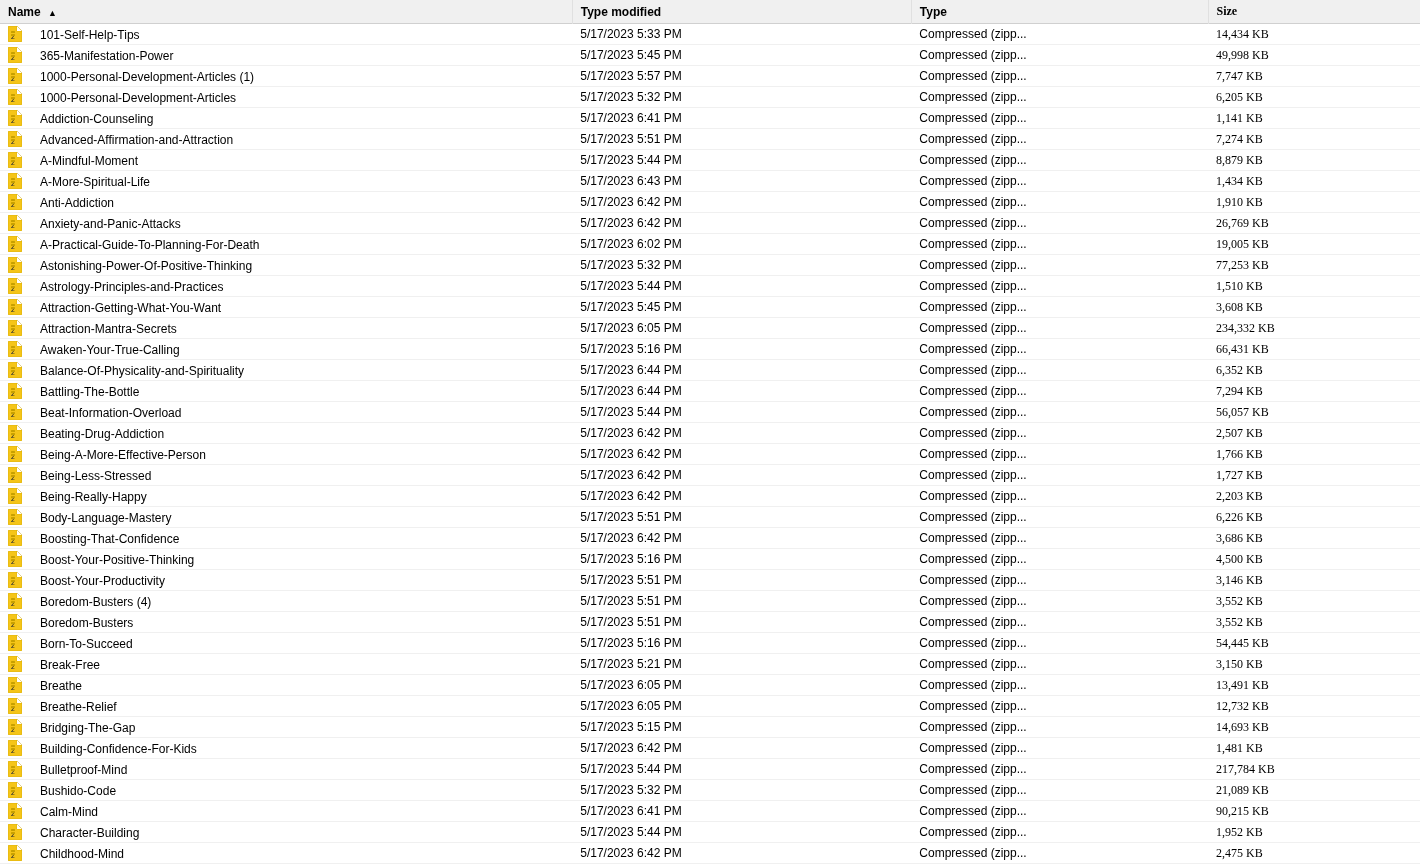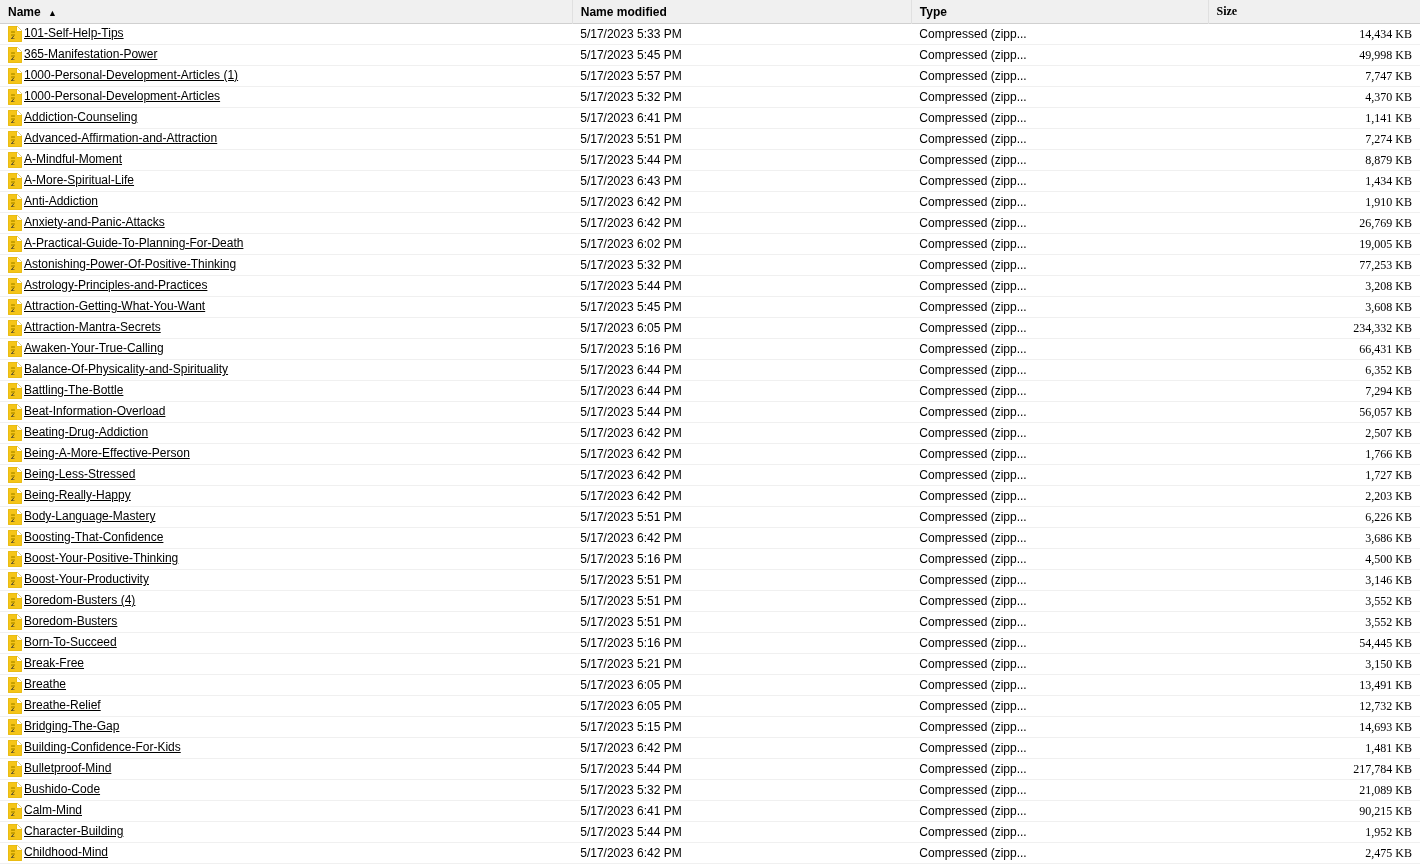--- a/index.html
+++ b/index.html
@@ -53,53 +53,52 @@
       border-bottom: 1px solid #f0f0f0;
     }
     .file-table tbody td {
       padding: 2px 8px;
       white-space: nowrap;
       font-size: 12px;
       height: 20px;
     }
     .file-row-cell {
       display: flex;
-      align-items: flex-start;
-      gap: 0;
-      text-decoration: underline;
+      align-items: flex-end;
+      gap: 16px;
     }
     .zip-icon {
       display: inline-block;
       width: 16px;
       height: 16px;
       flex-shrink: 0;
       position: relative;
     }
     .size-col {
-      text-align: right;
+      text-align: left;
     }
     .sort-arrow {
       display: inline-block;
       margin-left: 4px;
       font-size: 9px;
     }
   </style>
 </head>
 <body>
 
 <div class="file-list-container">
   <table class="file-table">
     <thead>
       <tr>
         <th class="col-name">
           <span>Name</span>
           <span class="sort-arrow">▲</span>
         </th>
         <th class="col-date">
-          <span>Name modified</span>
+          <span>Type modified</span>
         </th>
         <th class="col-type">
           <span>Type</span>
         </th>
         <th class="col-size">
           <span>Size</span>
         </th>
       </tr>
     </thead>
     <tbody id="file-tbody">
@@ -174,21 +173,21 @@
     <line x1="9" y1="0" x2="14" y2="5" stroke="#C8A000" stroke-width="0.5"></line>
     <text x="3" y="13" font-size="6" font-weight="bold" fill="#333" font-family="Arial">Z</text>
     <rect x="3" y="5" width="4" height="2" fill="#C8A000" rx="0.5"></rect>
     <rect x="3" y="8" width="4" height="2" fill="#C8A000" rx="0.5"></rect>
   </svg></span>
               <span>1000-Personal-Development-Articles</span>
             </div>
           </td>
           <td class="col-date">5/17/2023 5:32 PM</td>
           <td class="col-type">Compressed (zipp...</td>
-          <td class="col-size size-col">4,370 KB</td>
+          <td class="col-size size-col">6,205 KB</td>
         </tr>
         <tr>
           <td class="col-name">
             <div class="file-row-cell">
               <span class="zip-icon"><svg width="14" height="16" viewBox="0 0 14 16" xmlns="http://www.w3.org/2000/svg">
     <rect x="0" y="0" width="14" height="16" rx="1" fill="#F5C518" stroke="#C8A000" stroke-width="0.5"></rect>
     <polygon points="9,0 14,5 9,5" fill="white" stroke="#C8A000" stroke-width="0.5"></polygon>
     <rect x="9" y="0" width="5" height="5" fill="white"></rect>
     <polygon points="9,0 14,5 9,5" fill="white"></polygon>
     <line x1="9" y1="0" x2="14" y2="5" stroke="#C8A000" stroke-width="0.5"></line>
@@ -354,21 +353,21 @@
     <line x1="9" y1="0" x2="14" y2="5" stroke="#C8A000" stroke-width="0.5"></line>
     <text x="3" y="13" font-size="6" font-weight="bold" fill="#333" font-family="Arial">Z</text>
     <rect x="3" y="5" width="4" height="2" fill="#C8A000" rx="0.5"></rect>
     <rect x="3" y="8" width="4" height="2" fill="#C8A000" rx="0.5"></rect>
   </svg></span>
               <span>Astrology-Principles-and-Practices</span>
             </div>
           </td>
           <td class="col-date">5/17/2023 5:44 PM</td>
           <td class="col-type">Compressed (zipp...</td>
-          <td class="col-size size-col">3,208 KB</td>
+          <td class="col-size size-col">1,510 KB</td>
         </tr>
         <tr>
           <td class="col-name">
             <div class="file-row-cell">
               <span class="zip-icon"><svg width="14" height="16" viewBox="0 0 14 16" xmlns="http://www.w3.org/2000/svg">
     <rect x="0" y="0" width="14" height="16" rx="1" fill="#F5C518" stroke="#C8A000" stroke-width="0.5"></rect>
     <polygon points="9,0 14,5 9,5" fill="white" stroke="#C8A000" stroke-width="0.5"></polygon>
     <rect x="9" y="0" width="5" height="5" fill="white"></rect>
     <polygon points="9,0 14,5 9,5" fill="white"></polygon>
     <line x1="9" y1="0" x2="14" y2="5" stroke="#C8A000" stroke-width="0.5"></line>

